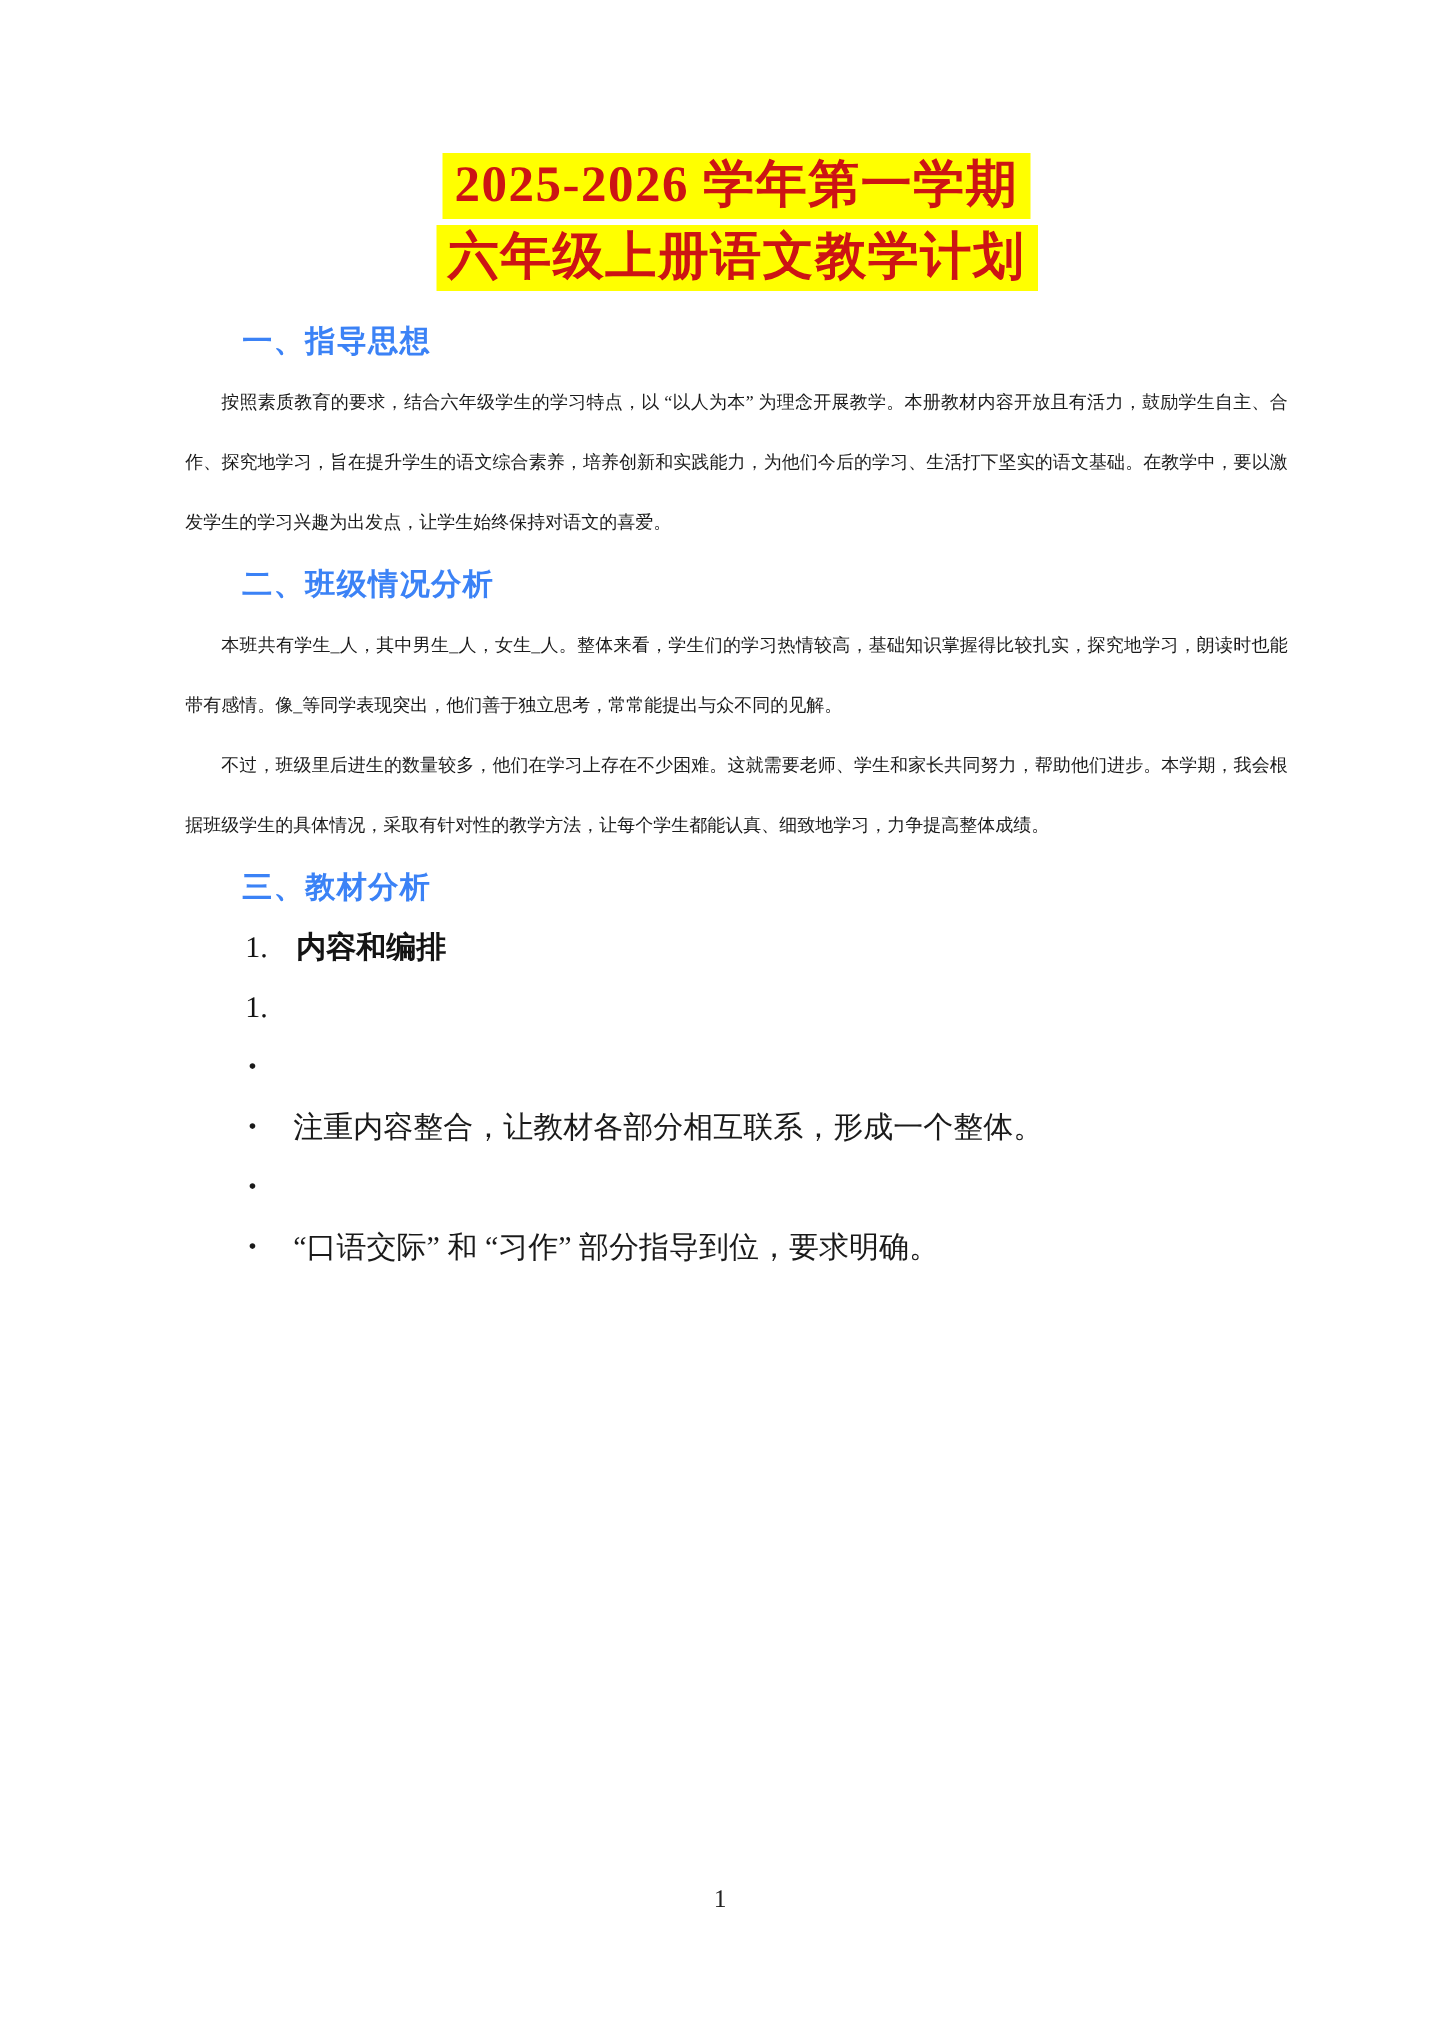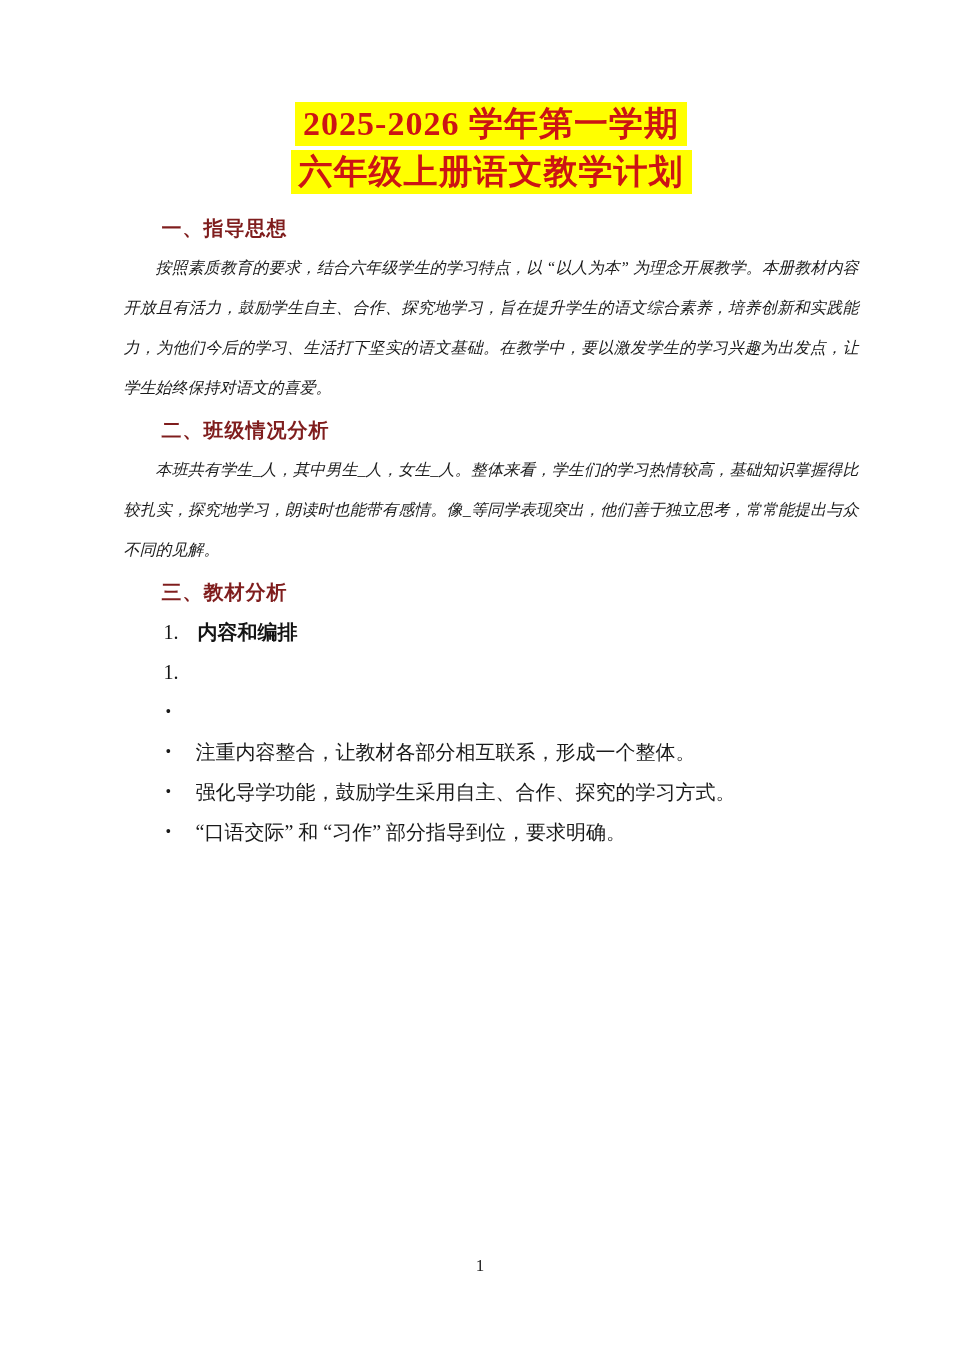--- a/index.html
+++ b/index.html
@@ -40,33 +40,32 @@
     font-family: "Liberation Serif", "DejaVu Serif", serif;
   }
   
   .sec-heading {
     margin: 0;
     padding-left: 38px;
     font-family: "Liberation Sans", "DejaVu Sans", sans-serif;
     font-weight: bold;
     font-size: 20px;
     line-height: 40px;
-    color: #7f1d1d;
+    color: #3b82f6;
     letter-spacing: 1px;
   }
   .sec-heading.mt { margin-top: 2px; }
   
   .para {
     margin: 0;
-    font-size: 16px;
+    font-size: 12px;
     line-height: 40px;
     text-align: justify;
     text-indent: 2em;
     color: #1a1a1a;
-    font-style: italic;
   }
   
   .num-item {
     display: flex;
     padding-left: 40px;
     font-size: 20px;
     line-height: 40px;
     font-weight: bold;
     color: #141414;
   }
@@ -117,20 +116,21 @@
     <div class="title-line">
       <span class="title-hl">六年级上册语文教学计划</span>
     </div>
   </div>
 
   <h2 class="sec-heading">一、指导思想</h2>
   <p class="para">按照素质教育的要求，结合六年级学生的学习特点，以 “以人为本” 为理念开展教学。本册教材内容开放且有活力，鼓励学生自主、合作、探究地学习，旨在提升学生的语文综合素养，培养创新和实践能力，为他们今后的学习、生活打下坚实的语文基础。在教学中，要以激发学生的学习兴趣为出发点，让学生始终保持对语文的喜爱。</p>
 
   <h2 class="sec-heading mt">二、班级情况分析</h2>
   <p class="para">本班共有学生_人，其中男生_人，女生_人。整体来看，学生们的学习热情较高，基础知识掌握得比较扎实，探究地学习，朗读时也能带有感情。像_等同学表现突出，他们善于独立思考，常常能提出与众不同的见解。</p>
+  <p class="para">不过，班级里后进生的数量较多，他们在学习上存在不少困难。这就需要老师、学生和家长共同努力，帮助他们进步。本学期，我会根据班级学生的具体情况，采取有针对性的教学方法，让每个学生都能认真、细致地学习，力争提高整体成绩。</p>
 
   <h2 class="sec-heading mt">三、教材分析</h2>
 
   <div class="num-item">
     <span class="num">1.</span>
     <span class="num-label">内容和编排</span>
   </div>
 
   <div class="num-item">
     <span class="num">1.</span>
@@ -139,21 +139,20 @@
   <ul class="bullet-list">
     <li class="bullet-item">
       <span class="bullet">•</span>
     </li>
     <li class="bullet-item">
       <span class="bullet">•</span>
       <span>注重内容整合，让教材各部分相互联系，形成一个整体。</span>
     </li>
     <li class="bullet-item">
       <span class="bullet">•</span>
-      <span>强化导学功能，鼓励学生采用自主、合作、探究的学习方式。</span>
     </li>
     <li class="bullet-item">
       <span class="bullet">•</span>
       <span>“口语交际” 和 “习作” 部分指导到位，要求明确。</span>
     </li>
   </ul>
 
   <div class="page-number">1</div>
 
 </div>

